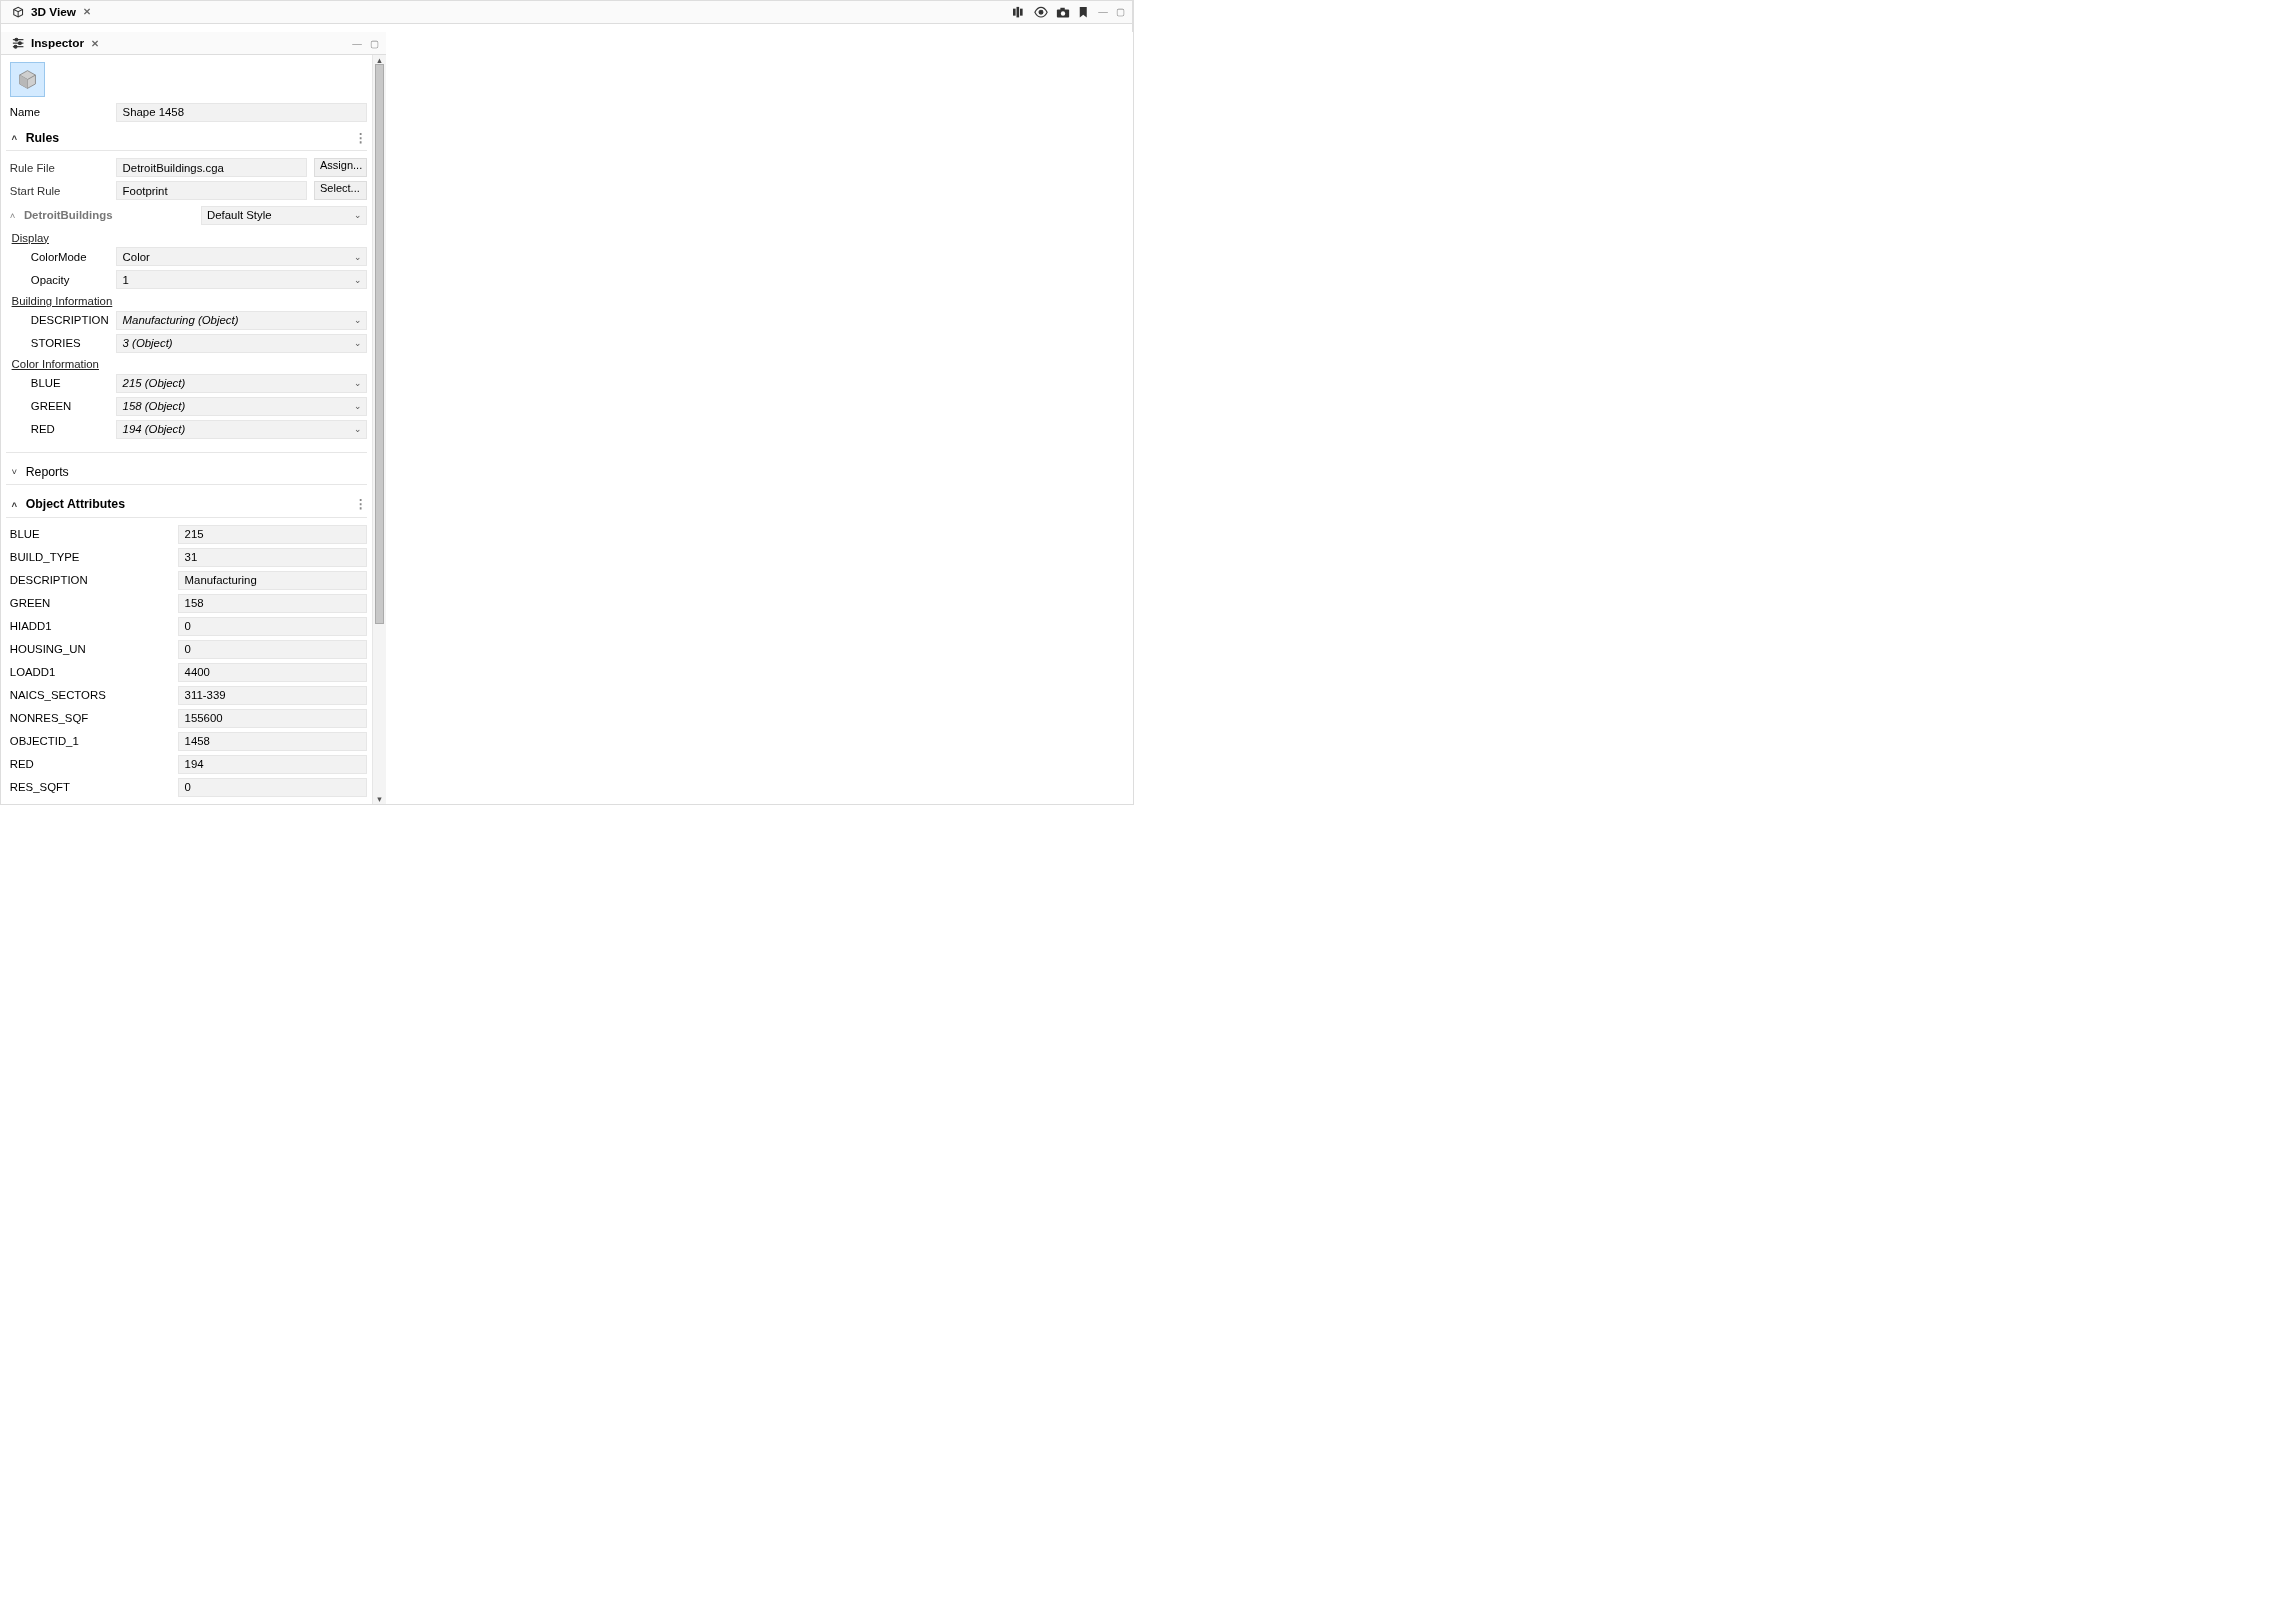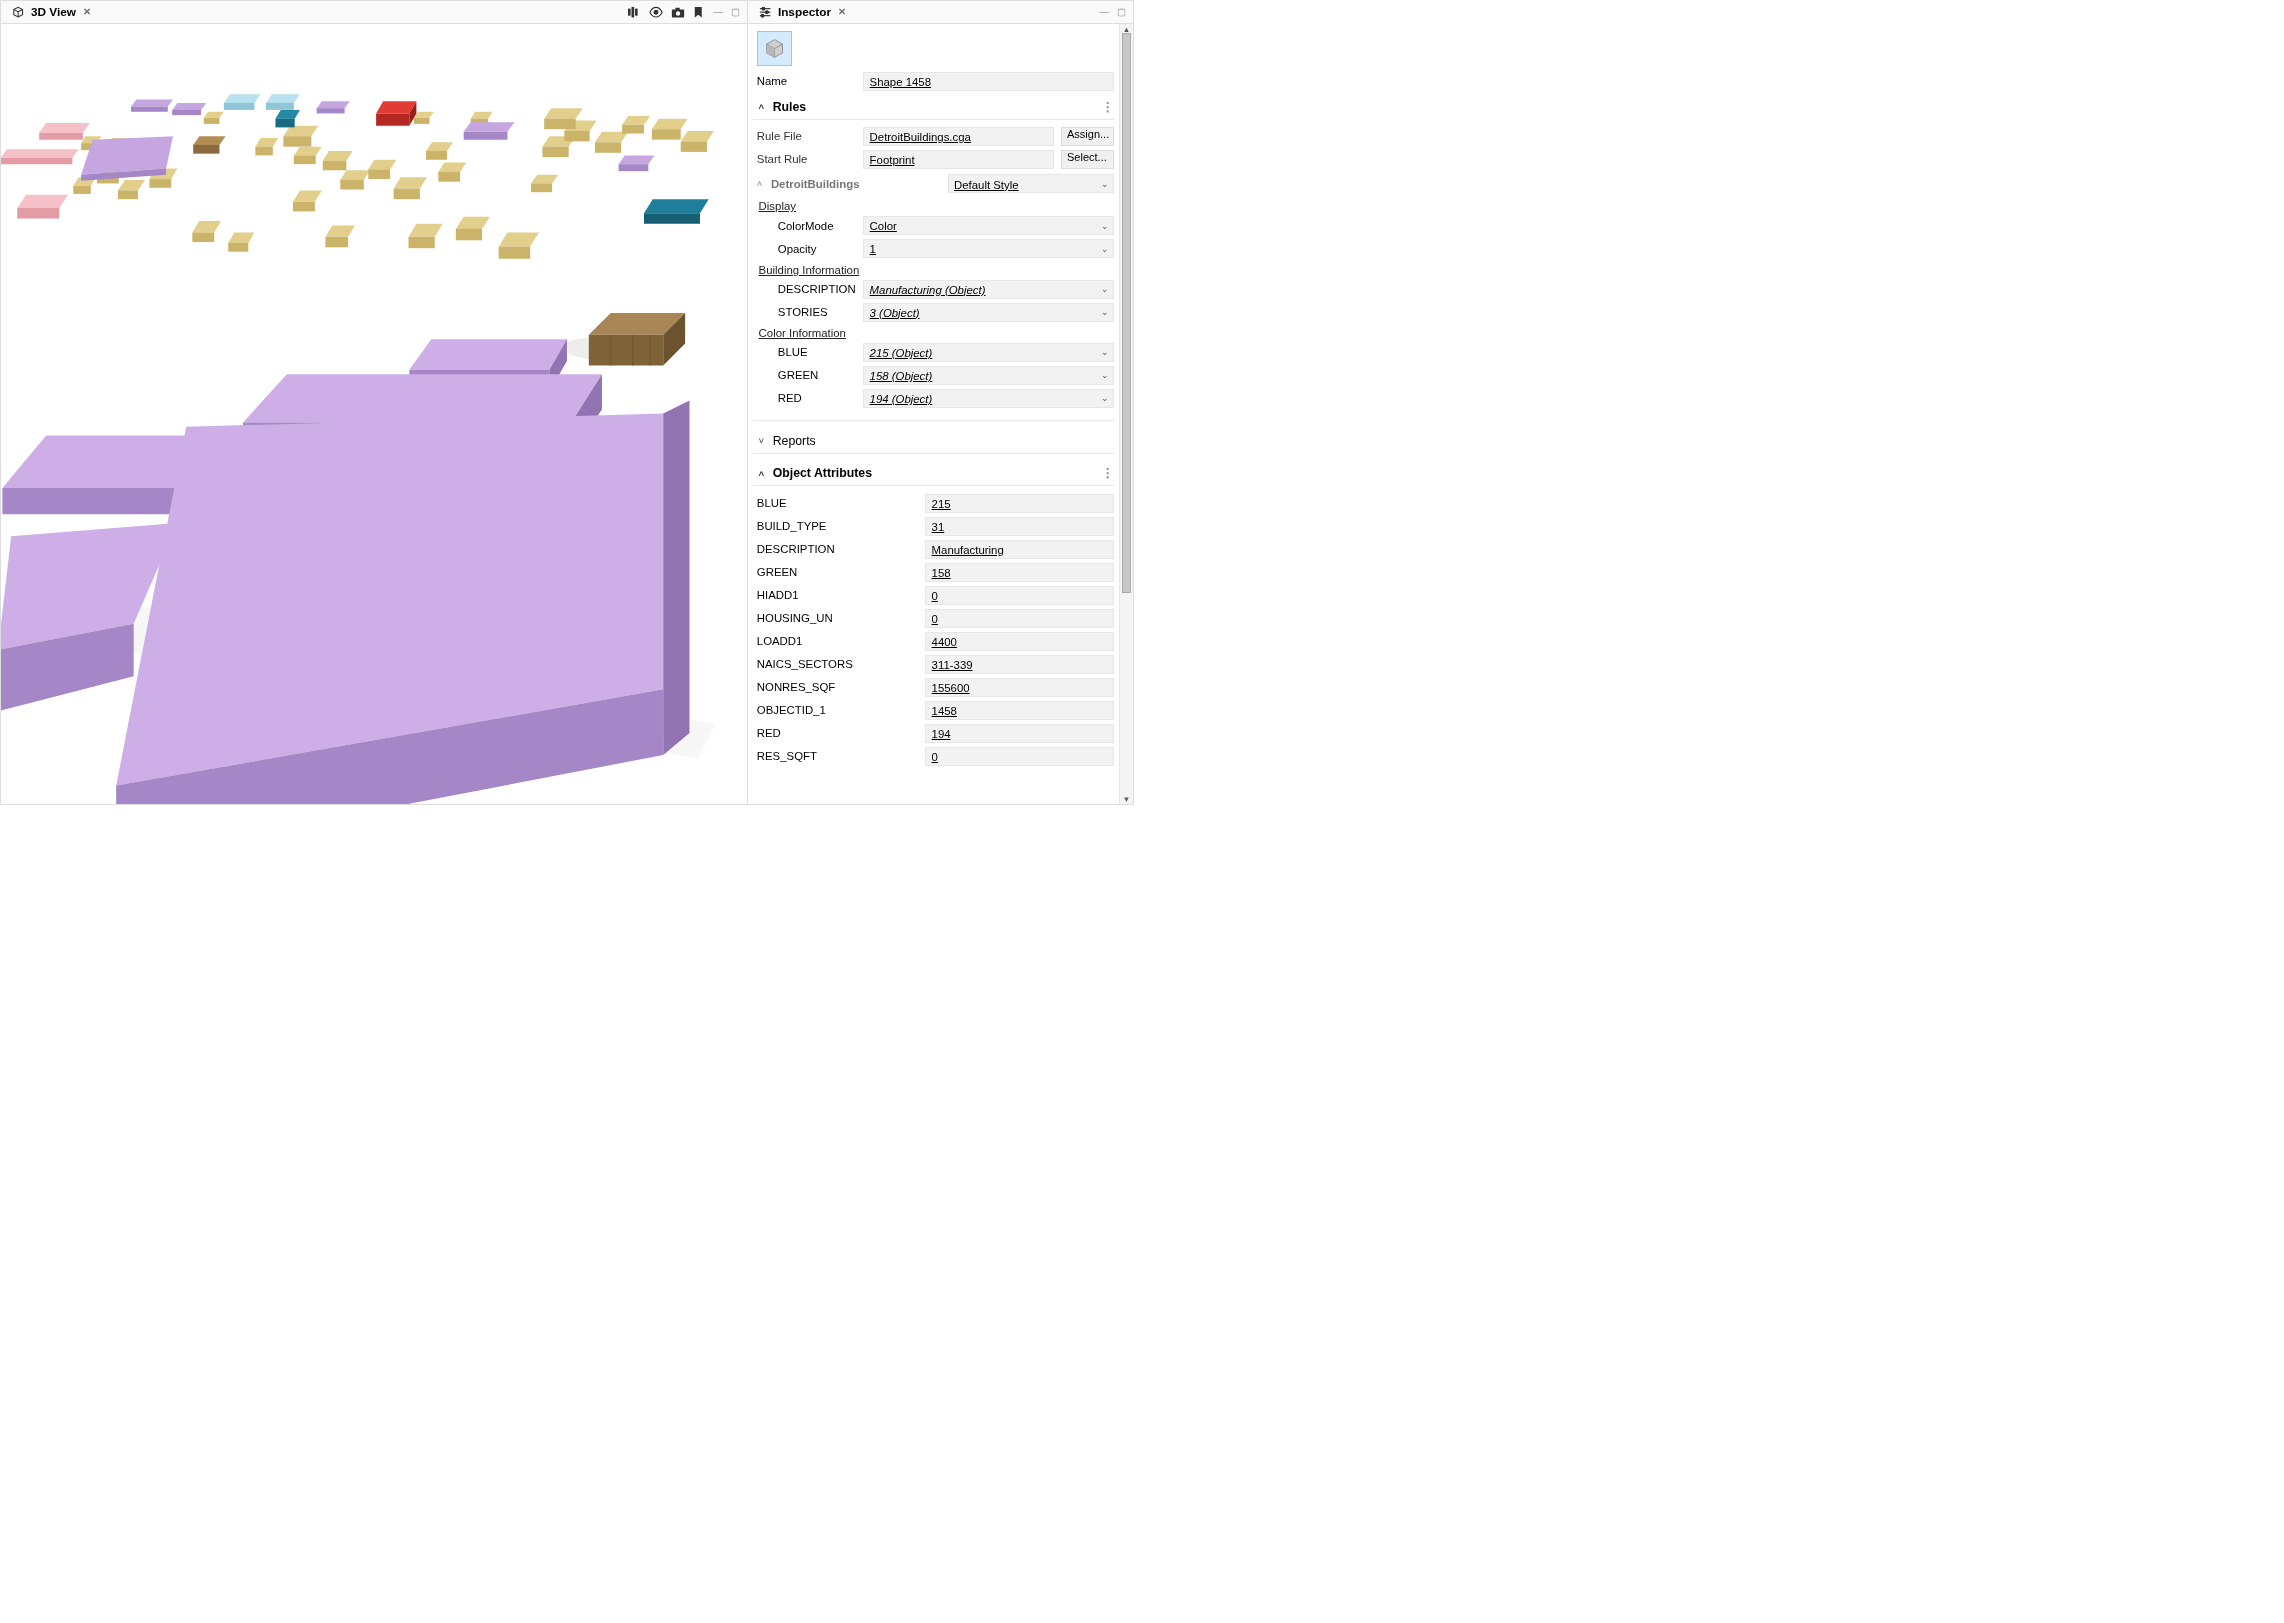--- a/index.html
+++ b/index.html
@@ -11,20 +11,21 @@
     background: #fff;
     width: 1134px;
     height: 805px;
     overflow: hidden;
   }
   .app {
     display: flex;
     width: 100%;
     height: 100%;
     border: 0.9px solid #ddd;
+    flex-direction: column;
   }
   
   .panel-left {
     flex: 1;
     border-right: 0.9px solid #ddd;
     display: flex;
     flex-direction: column;
     position: relative;
   }
   .panel-right {
@@ -128,24 +129,23 @@
     padding-left: 3.5px;
   }
   .label.indent2 { padding-left: 24.5px; }
   .field {
     flex: 1;
     height: 19px;
     background: #f2f2f2;
     border: 0.9px solid #e6e6e6;
     padding: 1.8px 5.3px;
     display: flex;
-    align-items: flex-end;
+    align-items: center;
     overflow: hidden;
     white-space: nowrap;
-    text-decoration: underline;
   }
   .field.dropdown { position: relative; padding-right: 15.8px; }
   .field .chev {
     position: absolute;
     right: 4.4px; top: 50%;
     transform: translateY(-50%);
     color: #555;
     font-size: 8.8px;
   }
   .btn {

